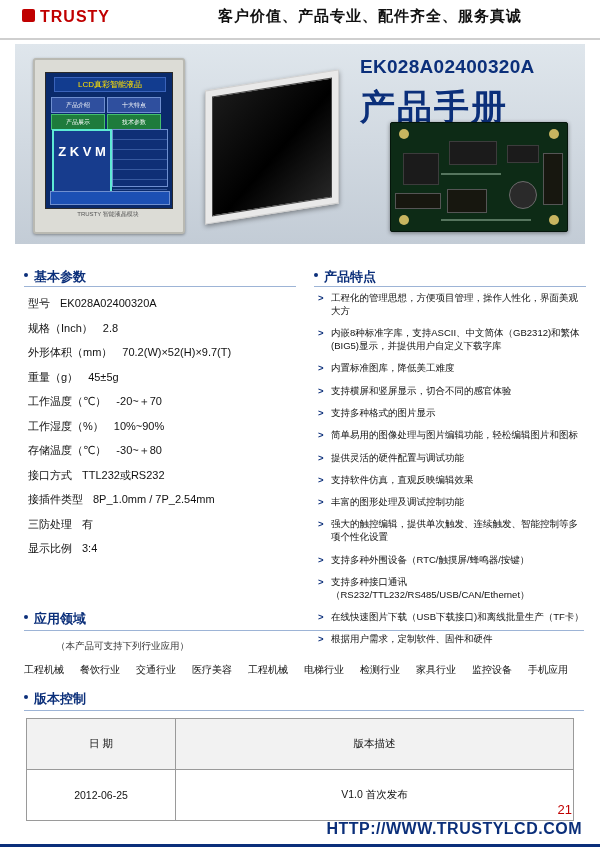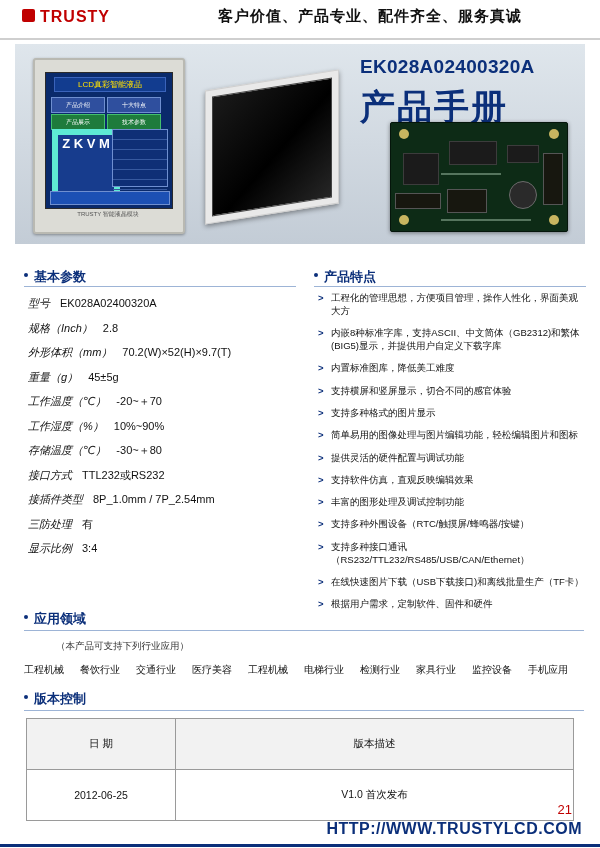--- a/index.html
+++ b/index.html
@@ -50,22 +50,22 @@
   }
   .lcd-row{position:absolute;left:4px;width:118px;}
   .lcd-cell{
     display:inline-block;background:#2f4f9e;border:1px solid #6f8fd0;
     color:#fff;font-size:6px;text-align:center;margin:1px;
     width:52px;height:14px;line-height:14px;
   }
   .lcd-green{background:#1e7b3c;border-color:#43c06c;}
   .lcd-big{
     position:absolute;left:6px;top:56px;width:56px;height:56px;
-    background:#173c8d;border:6px solid #5eead4;color:#fff;
-    font-size:13px;font-weight:bold;line-height:18px;text-align:center;padding-top:0;
+    background:#173c8d;border:2px solid #5eead4;color:#fff;
+    font-size:13px;font-weight:bold;line-height:18px;text-align:center;padding-top:12px;
   }
   .lcd-grid{
     position:absolute;left:66px;top:56px;width:54px;height:56px;
     background:#0f2f76;border:1px solid #6f8fd0;
   }
   .lcd-grid i{display:block;height:9px;border-bottom:1px solid #37599f;}
   .lcd-bottombar{
     position:absolute;left:4px;top:118px;width:118px;height:12px;
     background:#1c50b4;border:1px solid #6f8fd0;
   }
@@ -115,21 +115,21 @@
   }
   .sec-rule{
     position:absolute;height:1px;background:#9db4d6;
   }
   
   .spec{
     position:absolute;left:28px;top:296px;width:270px;
     font-size:11px;color:#111;
   }
   .spec .row{margin-bottom:9.5px;white-space:nowrap;}
-  .spec .k{display:inline-block;min-width:0;font-style:italic;}
+  .spec .k{display:inline-block;min-width:0;}
   .spec .v{display:inline-block;margin-left:10px;}
   
   .feat{
     position:absolute;left:318px;top:292px;width:268px;
     font-size:9.5px;color:#111;line-height:1.35;
   }
   .feat .f{margin-bottom:9.5px;padding-left:13px;position:relative;}
   .feat .f:before{
     content:">";position:absolute;left:0;top:0;color:#0b2f7a;font-weight:bold;font-size:9.5px;
   }
@@ -246,20 +246,21 @@
 <div class="feat">
   <div class="f">工程化的管理思想，方便项目管理，操作人性化，界面美观大方</div>
   <div class="f">内嵌8种标准字库，支持ASCII、中文简体（GB2312)和繁体(BIG5)显示，并提供用户自定义下载字库</div>
   <div class="f">内置标准图库，降低美工难度</div>
   <div class="f">支持横屏和竖屏显示，切合不同的感官体验</div>
   <div class="f">支持多种格式的图片显示</div>
   <div class="f">简单易用的图像处理与图片编辑功能，轻松编辑图片和图标</div>
   <div class="f">提供灵活的硬件配置与调试功能</div>
   <div class="f">支持软件仿真，直观反映编辑效果</div>
   <div class="f">丰富的图形处理及调试控制功能</div>
+  <div class="f">强大的触控编辑，提供单次触发、连续触发、智能控制等多项个性化设置</div>
   <div class="f">支持多种外围设备（RTC/触摸屏/蜂鸣器/按键）</div>
   <div class="f">支持多种接口通讯（RS232/TTL232/RS485/USB/CAN/Ethernet）</div>
   <div class="f">在线快速图片下载（USB下载接口)和离线批量生产（TF卡）</div>
   <div class="f">根据用户需求，定制软件、固件和硬件</div>
 </div>
 
 <div class="sec-title" style="left:34px;top:610px;">应用领域</div>
 <div class="sec-rule" style="left:24px;top:630px;width:560px;"></div>
 
 <div class="app-note">（本产品可支持下列行业应用）</div>

